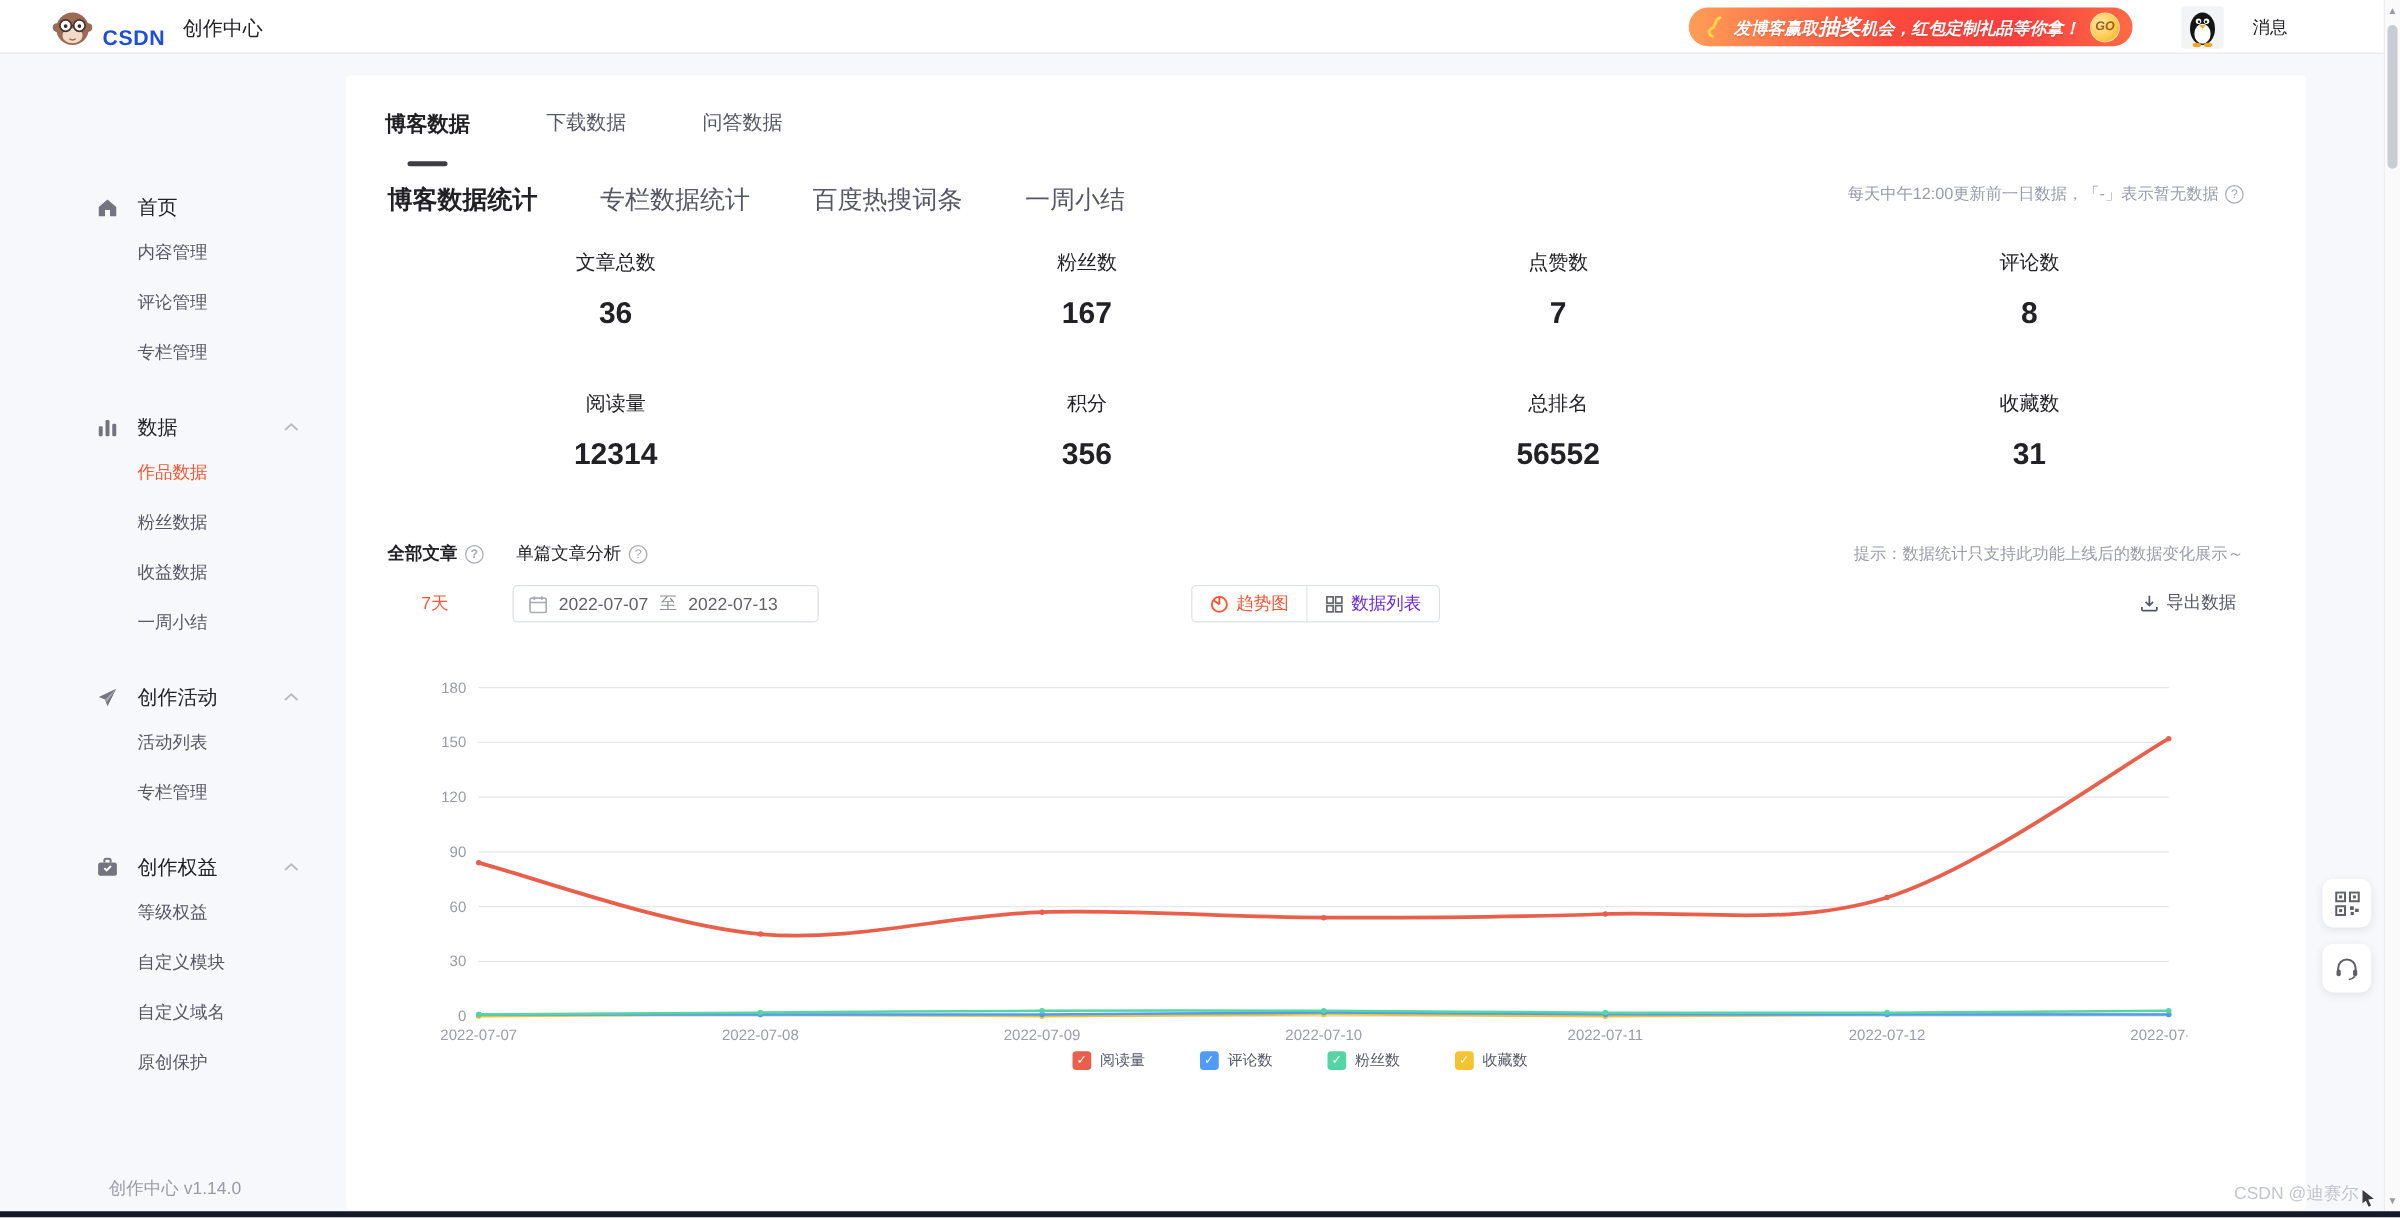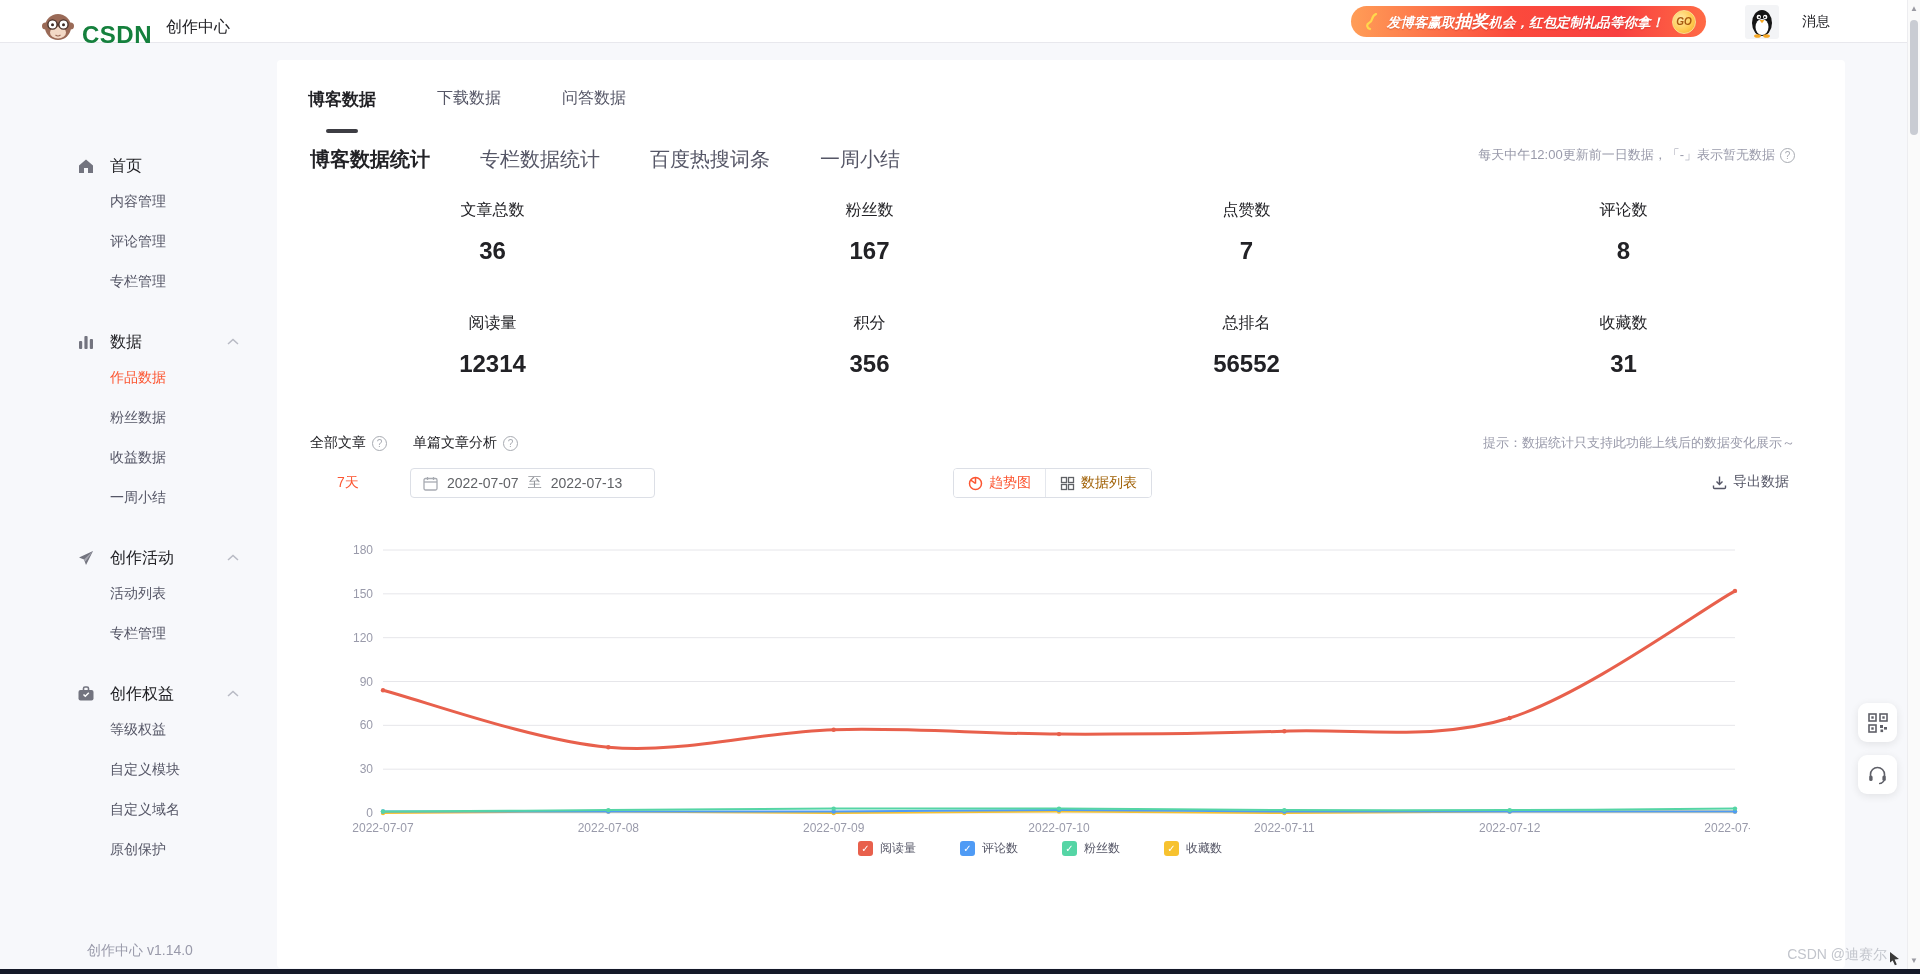--- a/index.html
+++ b/index.html
@@ -3,21 +3,21 @@
 <meta charset="utf-8">
 <style>
   * { margin:0; padding:0; box-sizing:border-box; }
   html,body { width:1920px; height:974px; overflow:hidden; }
   body { font-family:"Liberation Sans","DejaVu Sans",sans-serif; background:#f7f8fb; color:#222226; }
   .page { position:relative; width:1920px; height:974px; }
 
   
   .topbar { position:absolute; top:0; left:0; width:1920px; height:43px; background:#fff; border-bottom:1px solid #e8e8ed; z-index:20; }
   .logo-group { position:absolute; left:42px; top:5px; display:flex; align-items:center; gap:8px; }
-  .logo-word { font-size:24px; font-weight:800; color:#15803d; letter-spacing:0.5px;margin-top:16px; }
+  .logo-word { font-size:17px; font-weight:800; color:#1d4ed8; letter-spacing:0.5px;margin-top:16px; }
   .app-title { font-size:16px; color:#222226; margin-left:6px; }
   .promo-banner { position:absolute; right:214px; top:6px; height:31px; border-radius:16px; display:flex; align-items:center; gap:8px; padding:0 10px 0 14px;
       background:linear-gradient(90deg,#ff9d57 0%,#fb4a3c 45%,#f84040 75%,#ff6a45 100%); color:#fff; cursor:pointer; }
   .promo-text { font-style:italic; font-weight:bold; font-size:13.5px; white-space:nowrap; text-shadow:0 1px 1px rgba(170,30,10,.35); }
   .promo-text .big { font-size:17px; }
   .go-coin { width:24px; height:24px; border-radius:50%; background:radial-gradient(circle at 35% 35%,#ffe9a8,#ffc94d 60%,#f0a32e); border:1.5px solid #f9dd8f;
       display:flex; align-items:center; justify-content:center; font-size:10px; font-weight:bold; color:#a85a10; font-style:italic; }
   .avatar { position:absolute; right:141px; top:5px; width:34px; height:34px; background:#f3f4f6; border-radius:3px; overflow:hidden; cursor:pointer; }
   .messages { position:absolute; right:90px; top:13px; font-size:14px; color:#222226; cursor:pointer; }
 
@@ -56,32 +56,32 @@
   .subtab.active { color:#222226; font-weight:bold; }
   .update-note { position:absolute; right:50px; top:86px; font-size:13px; color:#999aaa; display:flex; align-items:center; gap:5px; }
 
   .stats-grid { position:absolute; left:27px; top:140px; width:1508px; display:grid; grid-template-columns:repeat(4,1fr); row-gap:48px; }
   .stat { text-align:center; }
   .stat-label { font-size:16px; color:#222226; margin-bottom:16px; }
   .stat-value { font-size:24px; font-weight:bold; color:#222226; }
 
   .analysis-tabs { position:absolute; left:33px; top:374px; display:flex; align-items:center; gap:26px; }
   .a-tab { font-size:14px; color:#222226; display:flex; align-items:center; gap:6px; cursor:pointer; }
-  .a-tab.bold { font-weight:normal; }
+  .a-tab.bold { font-weight:bold; }
   .q-circle { width:15px; height:15px; border-radius:50%; border:1px solid #a8abb2; color:#a8abb2; font-size:10px; line-height:13px; text-align:center; display:inline-block; }
   .tip-note { position:absolute; right:50px; top:374px; font-size:13px; color:#999aaa; }
 
   .controls-row { position:absolute; left:0; top:408px; width:1568px; height:30px; }
   .period { position:absolute; left:60px; top:6px; font-size:14px; color:#fc5531; cursor:pointer; }
   .date-box { position:absolute; left:133px; top:0; width:245px; height:30px; border:1px solid #dcdfe6; border-radius:4px; background:#fff;
       display:flex; align-items:center; gap:9px; padding:0 12px; cursor:pointer; }
   .date-box .d { font-size:14px; color:#606266; }
   .date-box .sep { font-size:14px; color:#909399; }
   .view-toggle { position:absolute; left:676px; top:0; height:30px; display:flex; border:1px solid #dcdfe6; border-radius:4px; overflow:hidden; background:#fff; }
-  .view-btn { display:flex; align-items:center; gap:6px; padding:0 14px; font-size:14px; color:#a16207; cursor:pointer; background:#fff; border:none; font-family:inherit; }
+  .view-btn { display:flex; align-items:center; gap:6px; padding:0 14px; font-size:14px; color:#6d28d9; cursor:pointer; background:#fff; border:none; font-family:inherit; }
   .view-btn.active { color:#fc5531; }
   .view-btn + .view-btn { border-left:1px solid #e4e7ed; }
   .export-btn { position:absolute; right:56px; top:5px; display:flex; align-items:center; gap:6px; font-size:14px; color:#555666; cursor:pointer; }
 
   .chart-wrap { position:absolute; left:53px; top:482px; width:1420px; height:300px; }
   .chart-wrap svg text.tick { font-size:12px; fill:#999aaa; font-family:"Liberation Sans","DejaVu Sans",sans-serif; }
 
   .legend { position:absolute; left:53px; top:780px; width:1420px; display:flex; justify-content:center; gap:44px; }
   .legend-item { display:flex; align-items:center; gap:7px; cursor:pointer; }
   .legend-swatch { width:15px; height:15px; border-radius:3px; color:#fff; font-size:10px; line-height:15px; text-align:center; }

